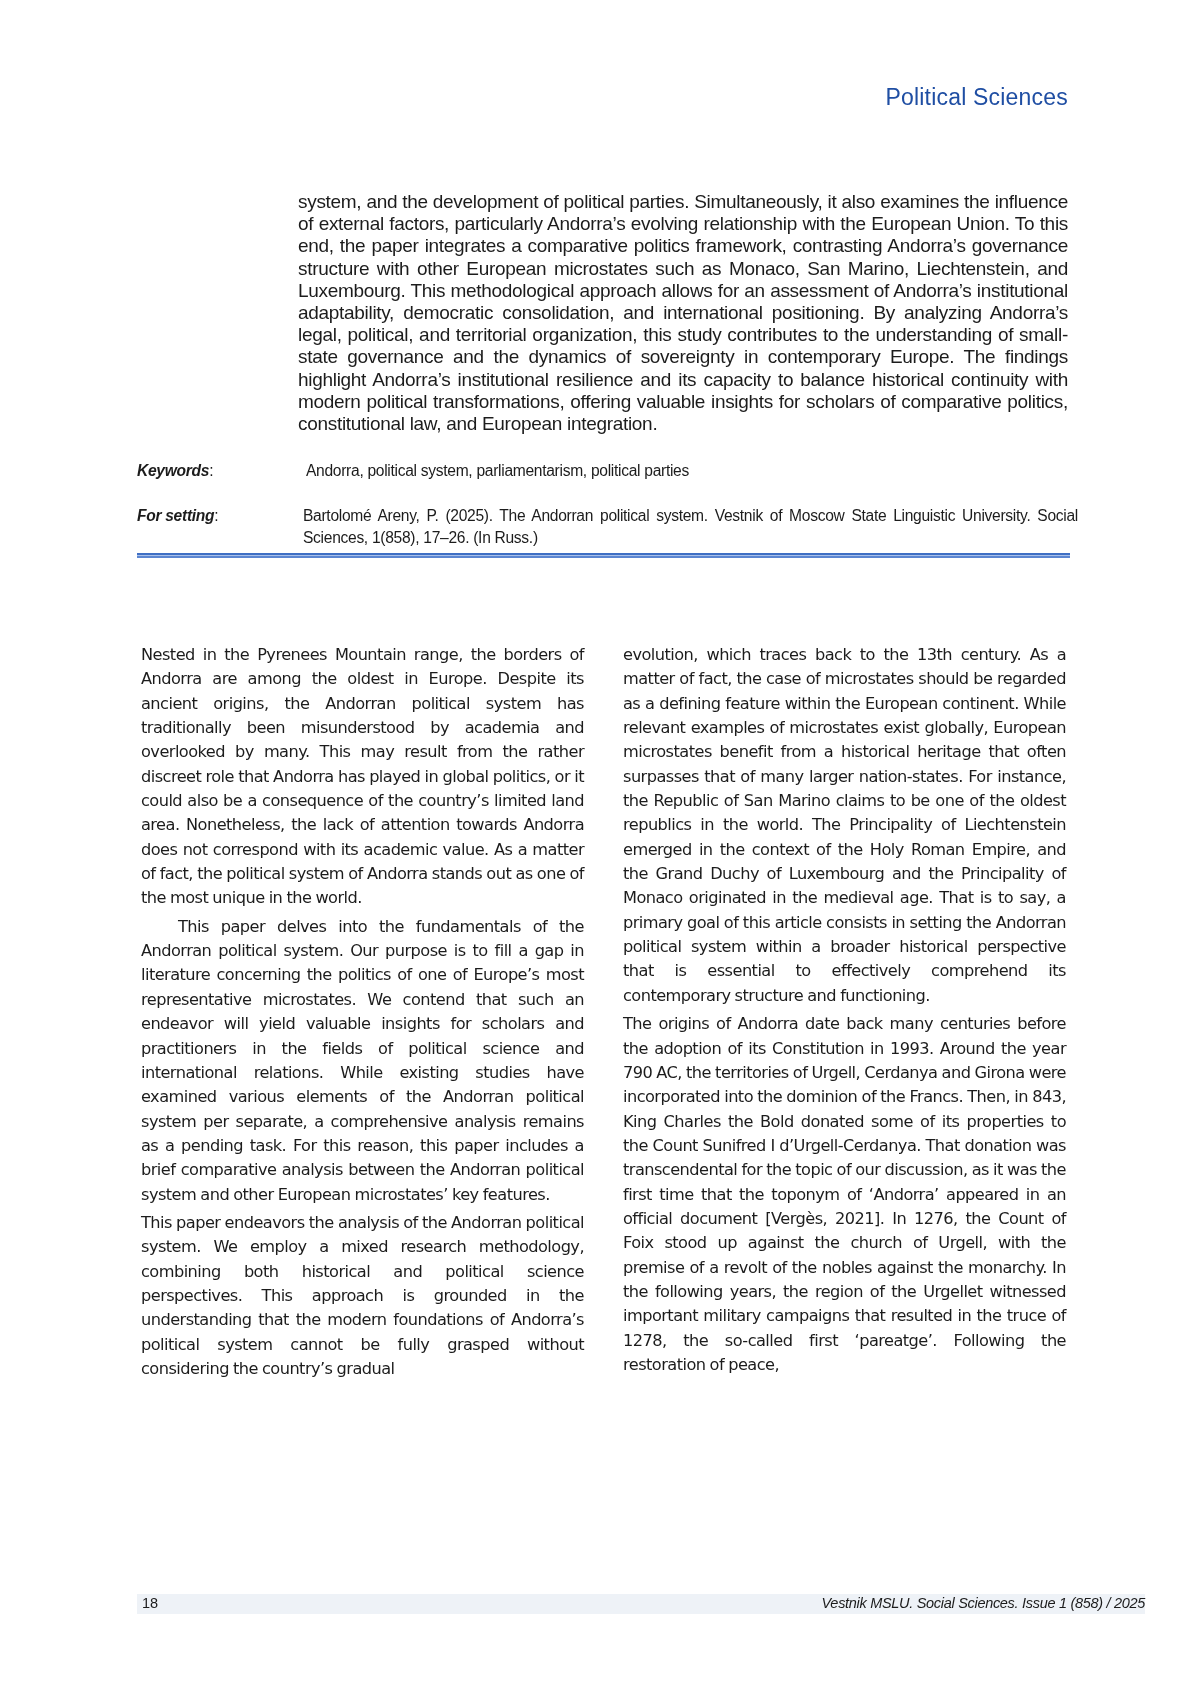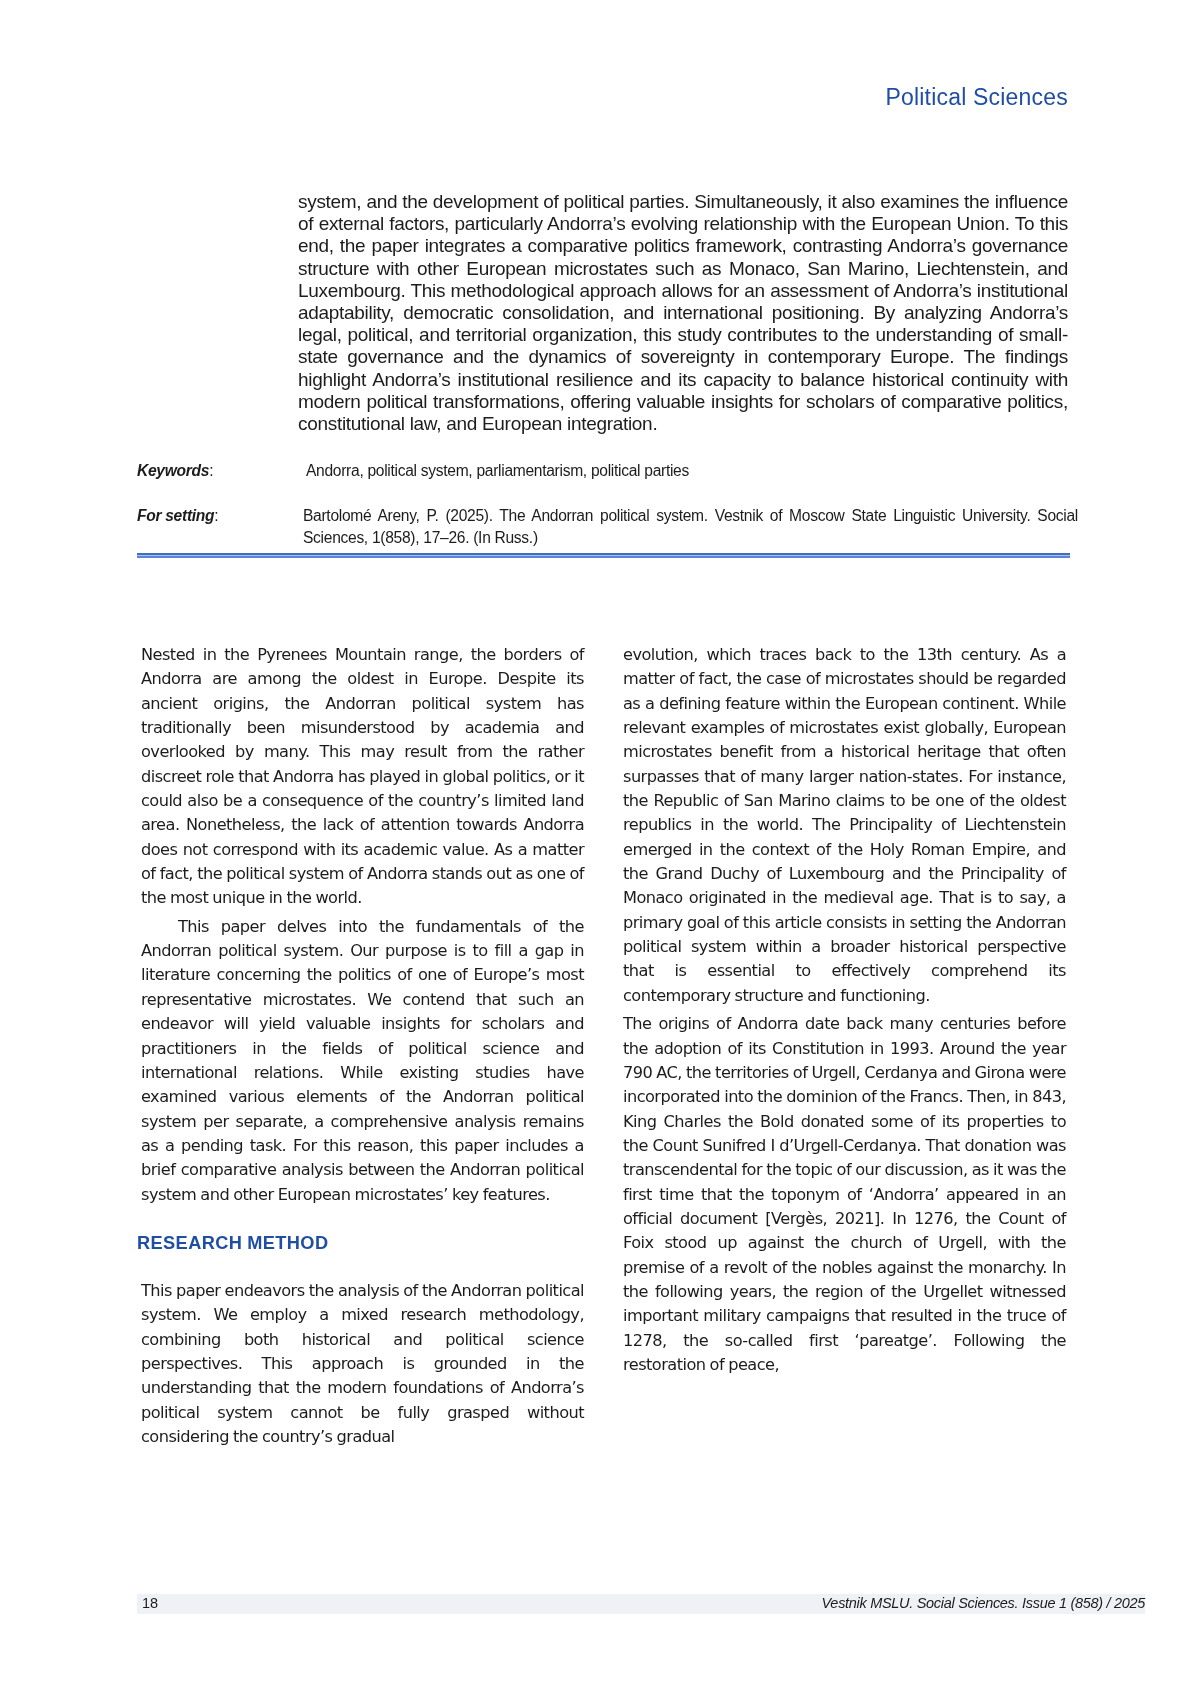--- a/index.html
+++ b/index.html
@@ -161,21 +161,20 @@
 
 <div class="double-rule">
   <div class="line1"></div>
   <div class="shade"></div>
   <div class="line2"></div>
 </div>
 
 <div class="col col-left">
   <p>Nested in the Pyrenees Mountain range, the borders of Andorra are among the oldest in Europe. Despite its ancient origins, the Andorran political system has traditionally been misunderstood by academia and overlooked by many. This may result from the rather discreet role that Andorra has played in global politics, or it could also be a consequence of the country’s limited land area. Nonetheless, the lack of attention towards Andorra does not correspond with its academic value. As a matter of fact, the political system of Andorra stands out as one of the most unique in the world.</p>
   <p class="indent">This paper delves into the fundamentals of the Andorran political system. Our purpose is to fill a gap in literature concerning the politics of one of Europe’s most representative microstates. We contend that such an endeavor will yield valuable insights for scholars and practitioners in the fields of political science and international relations. While existing studies have examined various elements of the Andorran political system per separate, a comprehensive analysis remains as a pending task. For this reason, this paper includes a brief comparative analysis between the Andorran political system and other European microstates’ key features.</p>
-  <h2 class="mid">RESEARCH METHOD</h2>
   <p>This paper endeavors the analysis of the Andorran political system. We employ a mixed research methodology, combining both historical and political science perspectives. This approach is grounded in the understanding that the modern foundations of Andorra’s political system cannot be fully grasped without considering the country’s gradual</p>
 </div>
 
 <div class="col col-right">
   <p>evolution, which traces back to the 13th century. As a matter of fact, the case of microstates should be regarded as a defining feature within the European continent. While relevant examples of microstates exist globally, European microstates benefit from a historical heritage that often surpasses that of many larger nation-states. For instance, the Republic of San Marino claims to be one of the oldest republics in the world. The Principality of Liechtenstein emerged in the context of the Holy Roman Empire, and the Grand Duchy of Luxembourg and the Principality of Monaco originated in the medieval age. That is to say, a primary goal of this article consists in setting the Andorran political system within a broader historical perspective that is essential to effectively comprehend its contemporary structure and functioning.</p>
   <p>The origins of Andorra date back many centuries before the adoption of its Constitution in 1993. Around the year 790 AC, the territories of Urgell, Cerdanya and Girona were incorporated into the dominion of the Francs. Then, in 843, King Charles the Bold donated some of its properties to the Count Sunifred I d’Urgell-Cerdanya. That donation was transcendental for the topic of our discussion, as it was the first time that the toponym of ‘Andorra’ appeared in an official document [Vergès, 2021]. In 1276, the Count of Foix stood up against the church of Urgell, with the premise of a revolt of the nobles against the monarchy. In the following years, the region of the Urgellet witnessed important military campaigns that resulted in the truce of 1278, the so-called first ‘pareatge’. Following the restoration of peace,</p>
 </div>
 
 <div class="footer">
   <span class="page-num">18</span>

